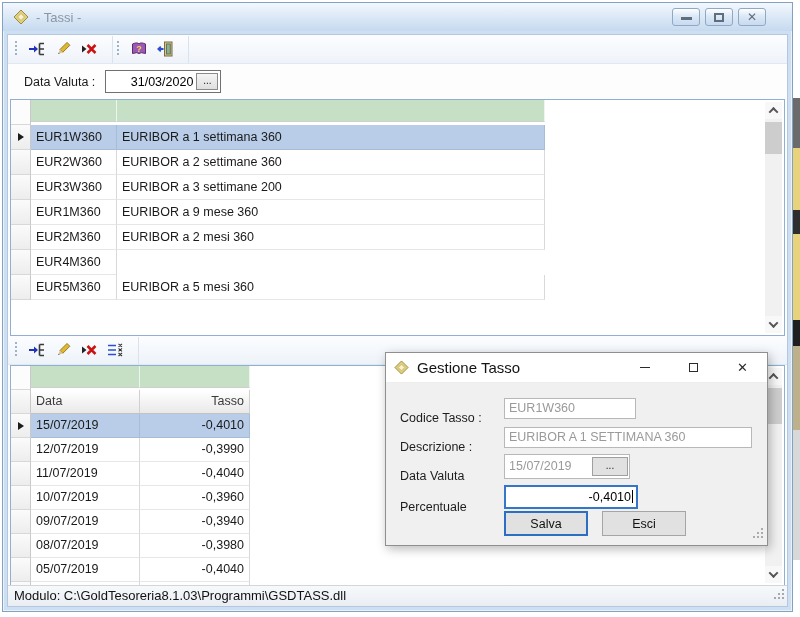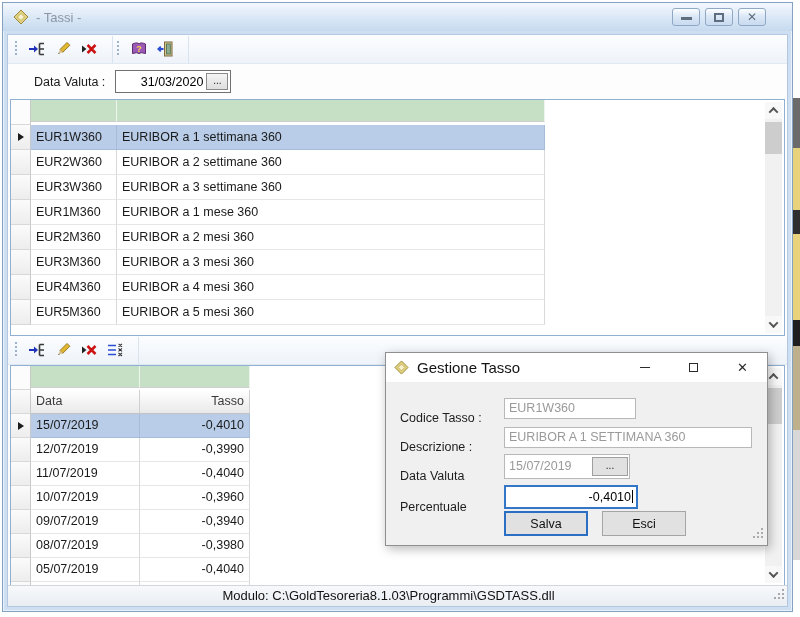--- a/index.html
+++ b/index.html
@@ -35,21 +35,21 @@
   .toolbar{position:absolute; left:0; right:0; height:29px; background:linear-gradient(#fcfdff,#eef3f9);
     border-bottom:1px solid #e0e8f1; display:flex; align-items:center; padding-left:3px;}
   .tb-group{display:flex; align-items:center; height:27px; padding:0 10px 0 3px; border-right:1px solid #d9e3ee;}
   .tb-grip{width:4px; height:16px; margin-right:6px;
     background-image:repeating-linear-gradient(to bottom,#9db3c9 0 2px,transparent 2px 4px);
     background-size:2px 100%; background-repeat:no-repeat; background-position:center;}
   .tb-btn{width:26px; height:23px; display:flex; align-items:center; justify-content:center; cursor:default;}
 
   
   .filterbar{position:absolute; left:0; right:0; top:29px; height:35px; display:flex; align-items:center; background:#fdfdfe;}
-  .filterbar label{margin:0 10px 0 26px; color:#1a1a1a;}
+  .filterbar label{margin:0 10px 0 16px; color:#1a1a1a;}
   .date-wrap{display:flex; align-items:center; width:116px; height:23px; border:1px solid #707070; background:#fff; padding:1px;}
   .date-wrap input{flex:1; min-width:0; border:none; outline:none; font:inherit; padding:0 3px; color:#000; background:#fff;text-align:right;}
   .browse-btn{width:22px; height:17px; margin-right:1px; background:linear-gradient(#f4f4f4,#dfdfdf);
     border:1px solid #8a8a8a; font-size:10px; line-height:13px; text-align:center; color:#222; cursor:default;}
 
   
   .grid{position:absolute; left:2px; right:2px; background:#fff; border:1px solid #8fb0d0; overflow:hidden;}
   .grid-rates{top:64px; height:237px;}
   .grid-history{top:330px; height:221px;}
   .grow{display:flex;}
@@ -78,21 +78,21 @@
   .sb-btn{position:absolute; left:0; width:17px; height:17px; background:#f8f8f8; display:flex; align-items:center; justify-content:center;}
   .sb-up{top:0;} .sb-down{bottom:0;}
   .chev{width:7px; height:7px; border-left:2px solid #555; border-top:2px solid #555;}
   .chev-up{transform:rotate(45deg) translate(1px,1px);}
   .chev-down{transform:rotate(225deg) translate(1px,1px);}
   .sb-thumb{position:absolute; left:0; width:17px; background:#cdcdcd;}
 
   
   .statusbar{position:absolute; left:0; right:0; bottom:0; height:21px; background:linear-gradient(#f7f9fb,#e9edf2);
     border-top:1px solid #cfd6de; line-height:20px; padding:0 24px 0 6px; font-size:13px; color:#111;
-    white-space:nowrap; overflow:hidden;text-align:center;}
+    white-space:nowrap; overflow:hidden;}
   .main-grip{position:absolute; right:2px; bottom:3px;}
 
   
   .dialog{position:absolute; left:385px; top:352px; width:383px; height:194px; z-index:50;
     background:#f0f0f0; border:1px solid #8f8f8f; box-shadow:2px 3px 10px rgba(0,0,0,.28);}
   .dlg-titlebar{height:30px; background:#fff; display:flex; align-items:center; padding-left:8px; border-bottom:1px solid #eee;}
   .dlg-titlebar .app-ico{margin-right:8px; display:flex;}
   .dlg-title{font-size:15px; color:#141414;}
   .dlg-controls{margin-left:auto; display:flex; height:30px;}
   .dlg-btn{width:49px; height:30px; display:flex; align-items:center; justify-content:center; cursor:default;}
@@ -222,41 +222,35 @@
               <div class="cell w-descr">EURIBOR a 1 settimana 360</div>
             </div>
             <div class="grow">
               <div class="selcell"></div>
               <div class="cell w-codice">EUR2W360</div>
               <div class="cell w-descr">EURIBOR a 2 settimane 360</div>
             </div>
             <div class="grow">
               <div class="selcell"></div>
               <div class="cell w-codice">EUR3W360</div>
-              <div class="cell w-descr">EURIBOR a 3 settimane 360</div>
+              <div class="cell w-descr">EURIBOR a 3 settimane 200</div>
             </div>
             <div class="grow">
               <div class="selcell"></div>
               <div class="cell w-codice">EUR1M360</div>
-              <div class="cell w-descr">EURIBOR a 1 mese 360</div>
+              <div class="cell w-descr">EURIBOR a 9 mese 360</div>
             </div>
             <div class="grow">
               <div class="selcell"></div>
               <div class="cell w-codice">EUR2M360</div>
               <div class="cell w-descr">EURIBOR a 2 mesi 360</div>
             </div>
             <div class="grow">
               <div class="selcell"></div>
-              <div class="cell w-codice">EUR3M360</div>
-              <div class="cell w-descr">EURIBOR a 3 mesi 360</div>
-            </div>
-            <div class="grow">
-              <div class="selcell"></div>
               <div class="cell w-codice">EUR4M360</div>
-              <div class="cell w-descr">EURIBOR a 4 mesi 360</div>
             </div>
             <div class="grow">
               <div class="selcell"></div>
               <div class="cell w-codice">EUR5M360</div>
               <div class="cell w-descr">EURIBOR a 5 mesi 360</div>
             </div>
           </div>
         <div class="sb">
           <div class="sb-btn sb-up">
               <span class="chev chev-up"></span>

